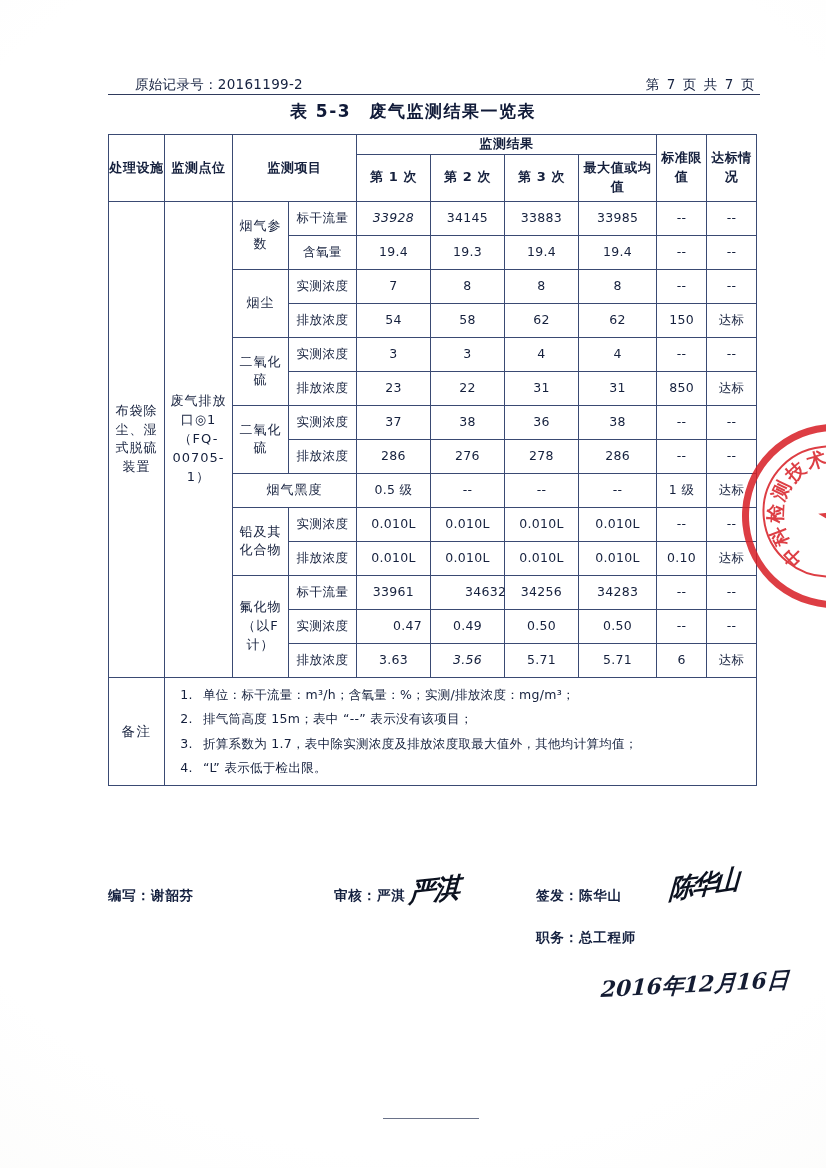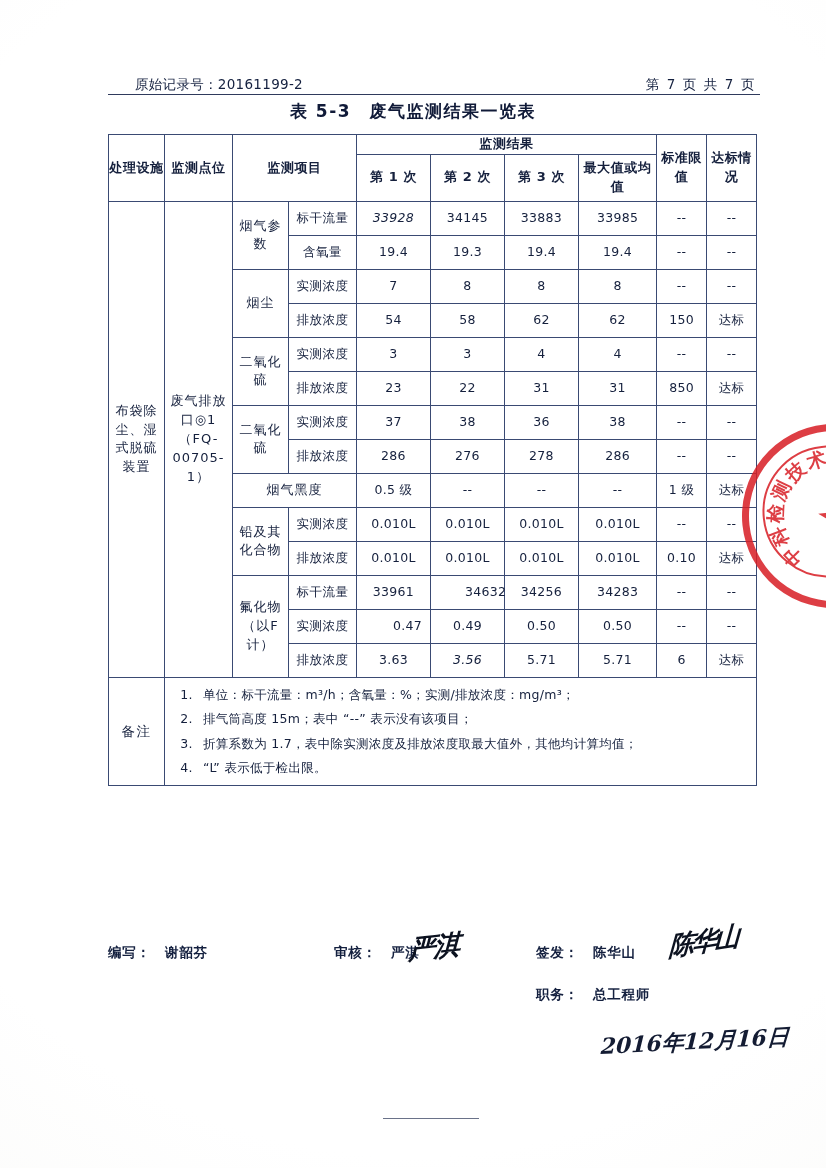--- a/index.html
+++ b/index.html
@@ -116,34 +116,34 @@
     font-size: 12.5px;
     line-height: 1.95;
     letter-spacing: 0.3px;
     padding-left: 6px;
   }
 
   
   .sig-area {
     position: absolute;
     left: 108px;
-    top: 944px;
+    top: 887px;
     width: 652px;
     height: 140px;
     font-size: 13.5px;
     letter-spacing: 0.8px;
     color: #14203f;
   }
   .sig-row { position: absolute; display: flex; align-items: flex-end; }
   .sig-writer  { left: 0;    top: 0; }
   .sig-review  { left: 226px; top: 0; }
   .sig-issue   { left: 428px; top: 0; }
   .sig-title   { left: 428px; top: 42px; }
   .sig-label   { font-weight: bold; }
-  .sig-value   { font-weight: bold; margin-left: 14px; }
+  .sig-value   { font-weight: bold; margin-left: 0; }
 
   .hand {
     font-family: "DejaVu Serif", "Liberation Serif", serif;
     font-style: italic;
     font-weight: bold;
     color: #0c1220;
     transform: rotate(-6deg) skewX(-8deg);
     transform-origin: left bottom;
     white-space: nowrap;
   }

